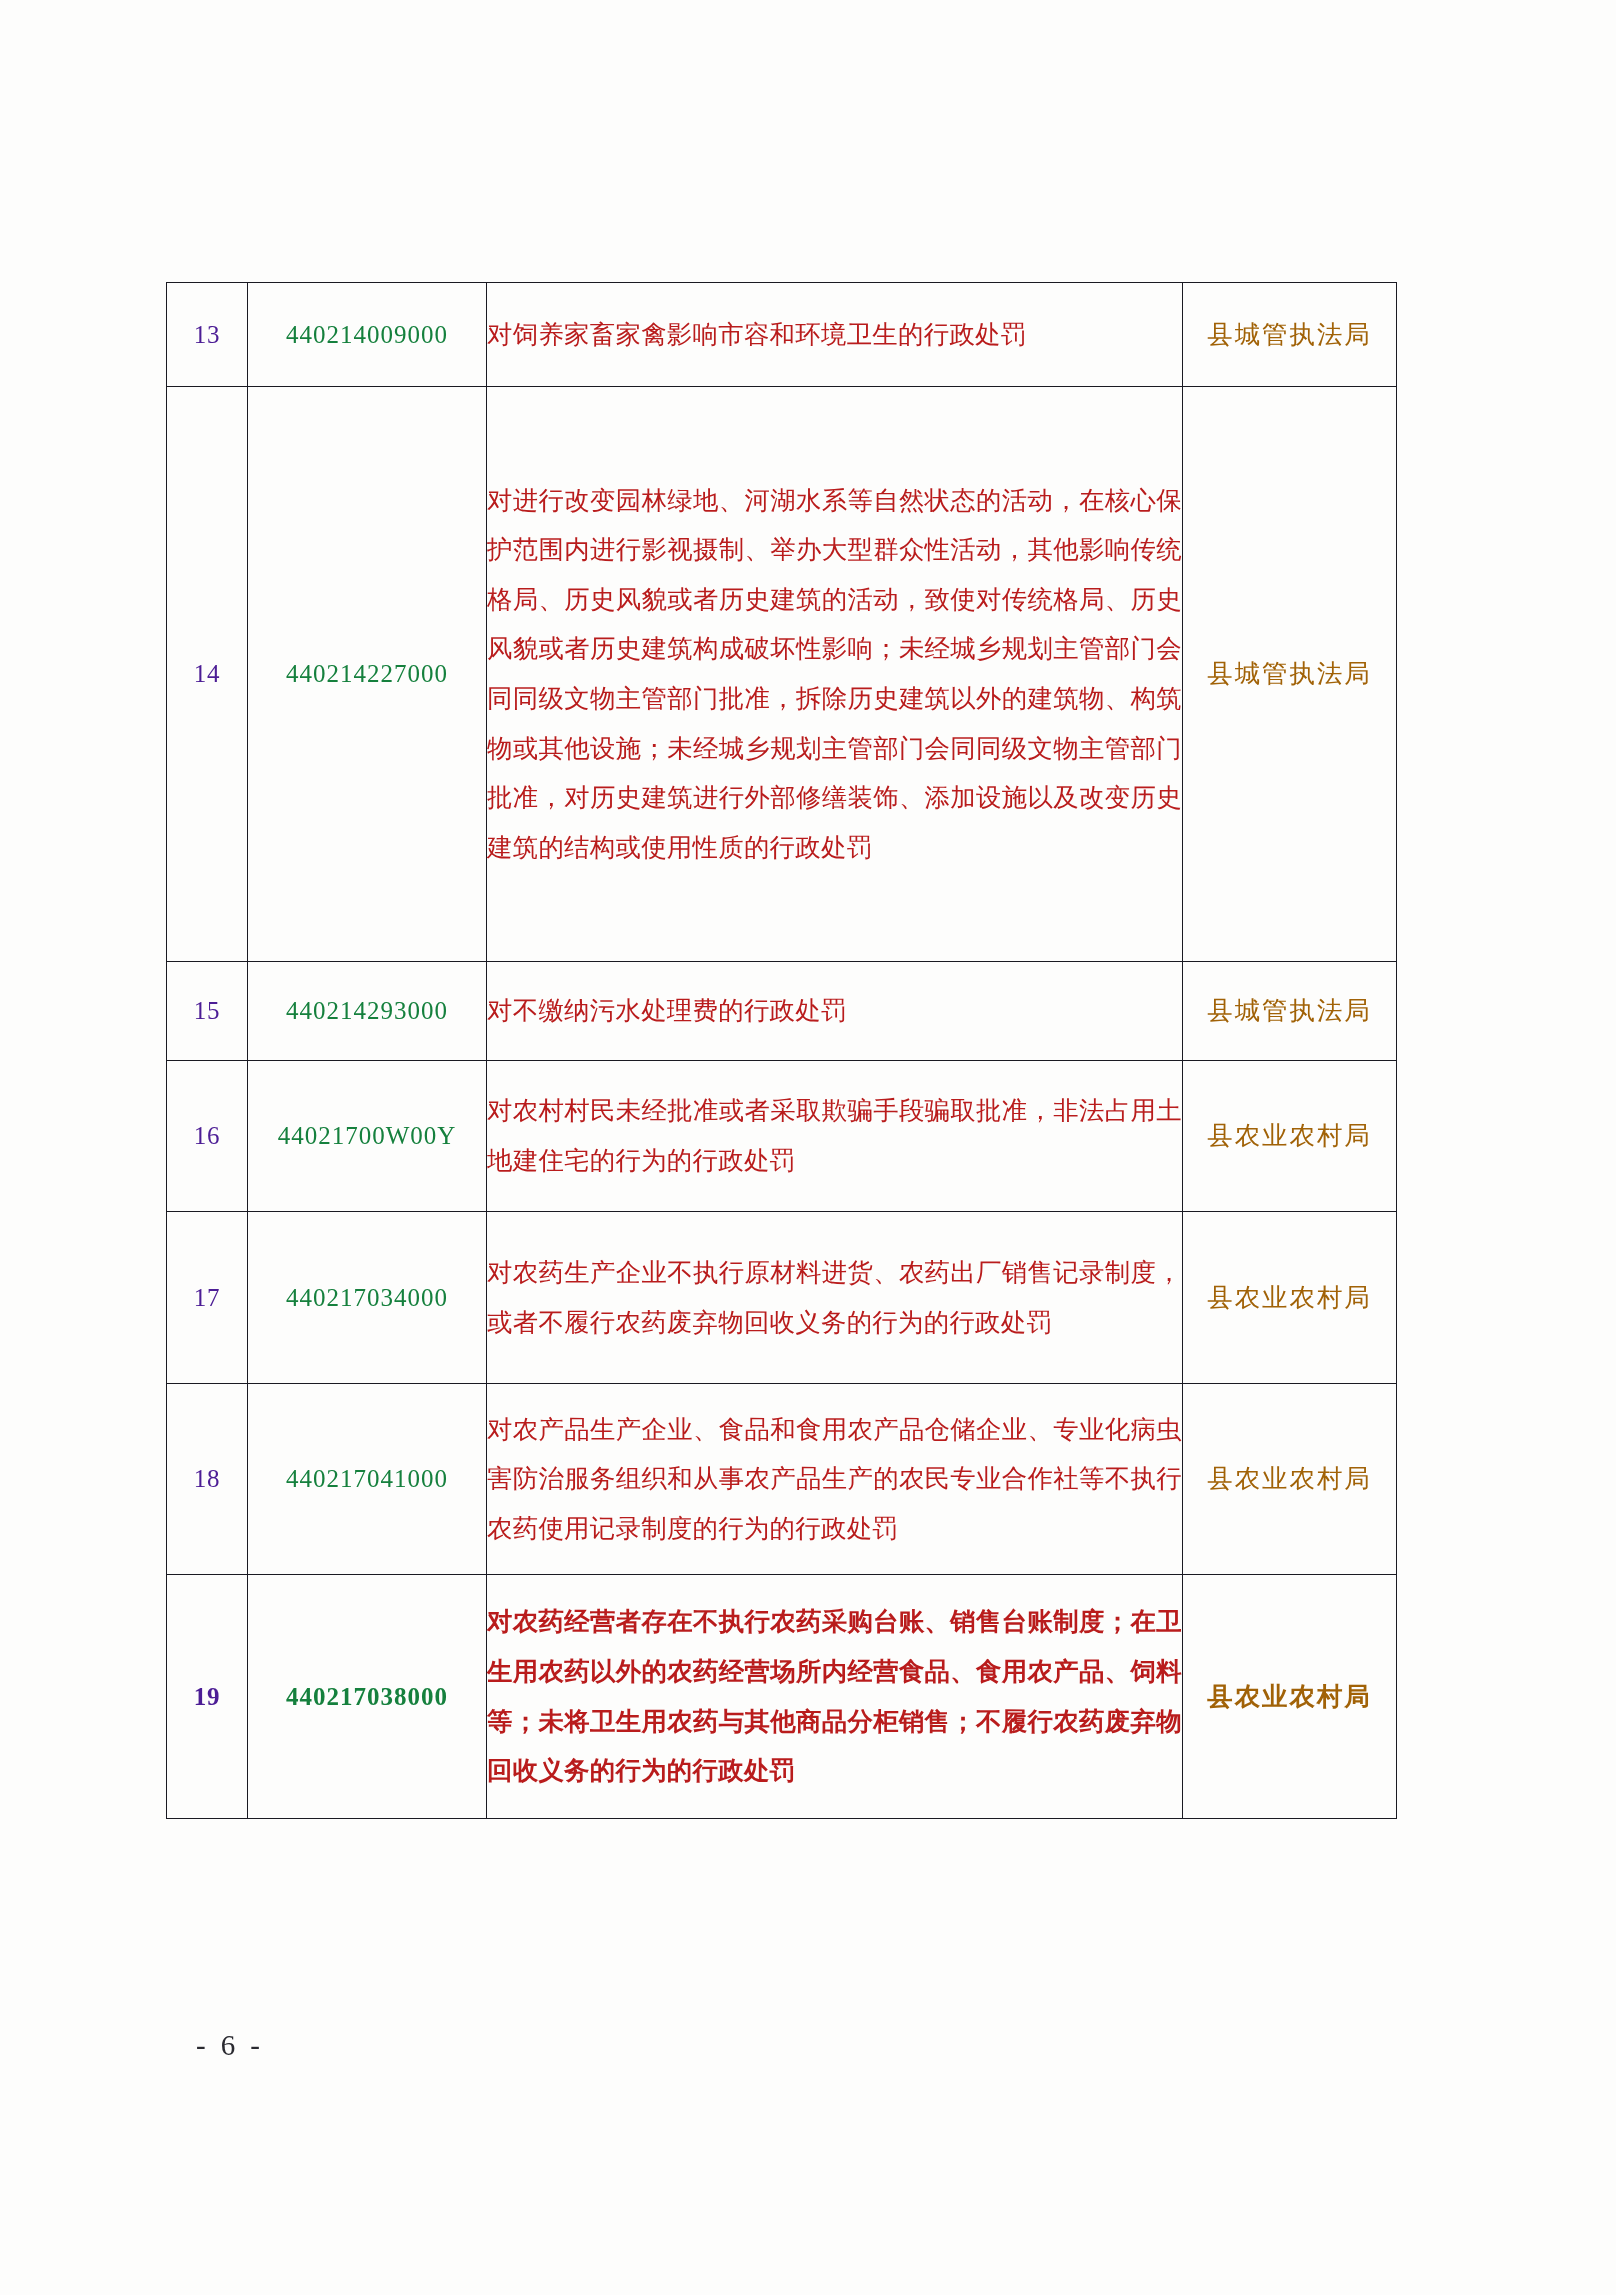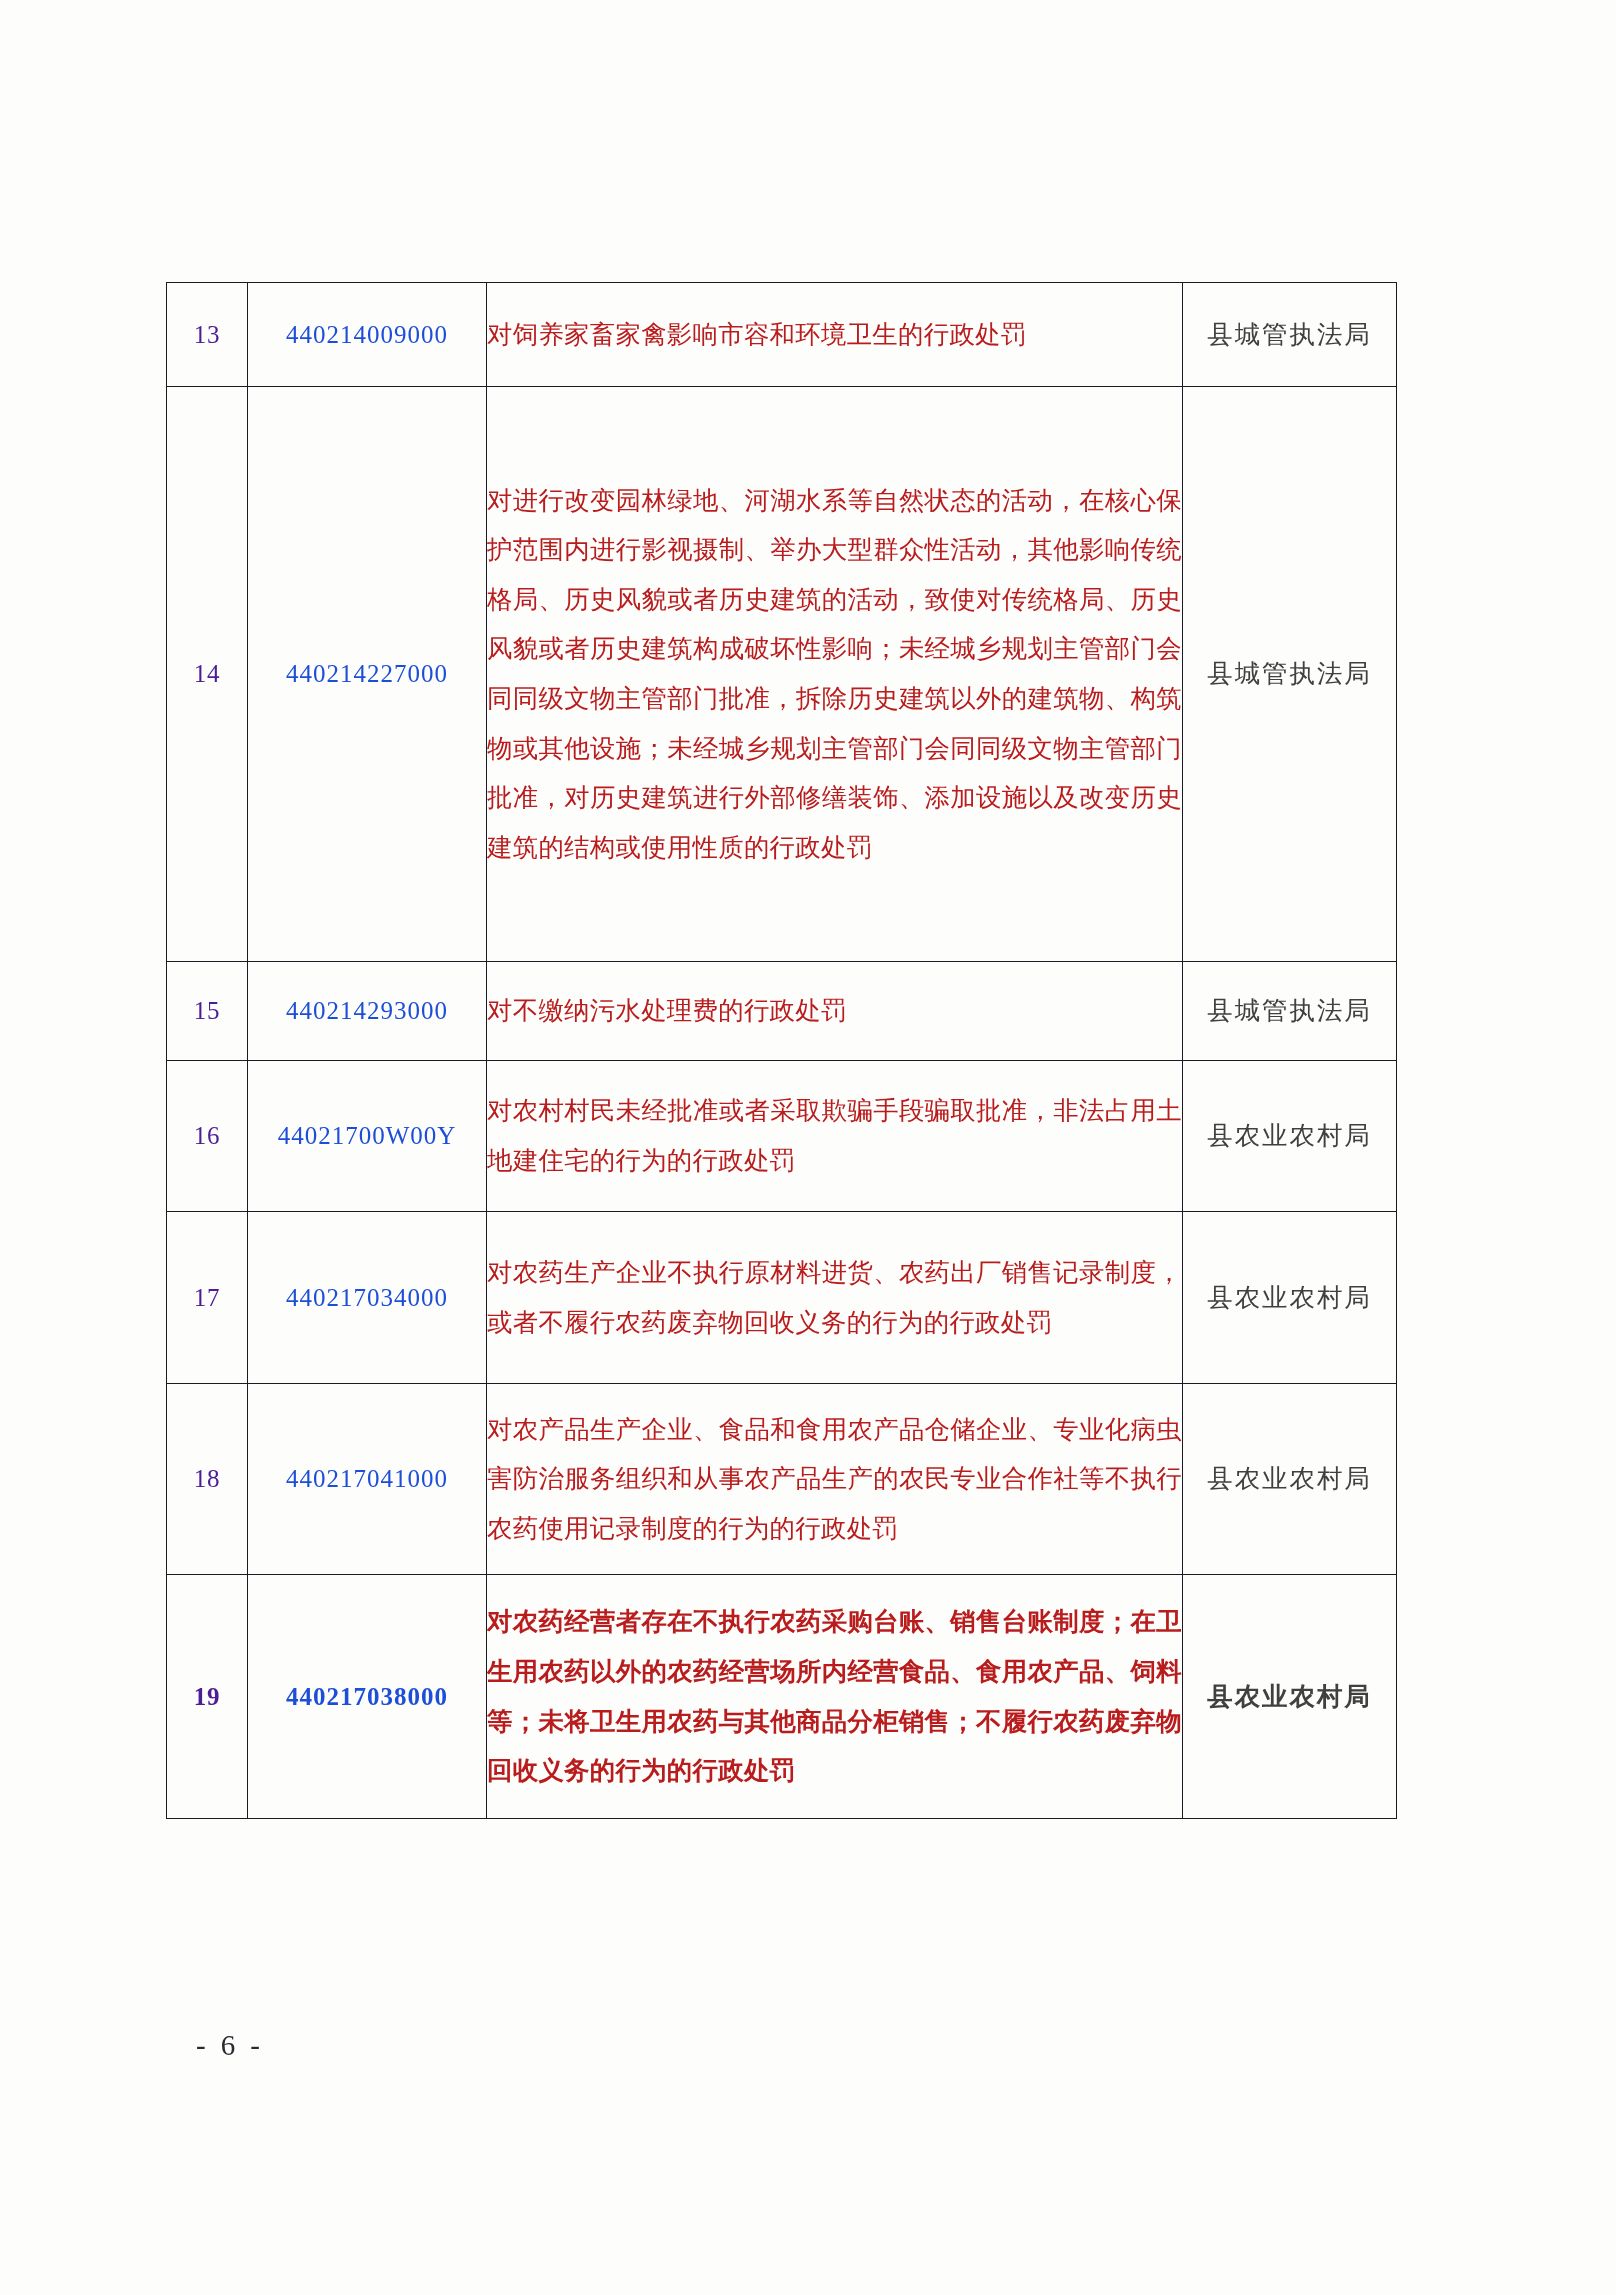--- a/index.html
+++ b/index.html
@@ -54,42 +54,42 @@
     font-family: "Liberation Serif", "DejaVu Serif", serif;
     font-size: 25px;
     color: #4c1d95;
     letter-spacing: 0.7px;
   }
 
   .cell-code {
     text-align: center;
     font-family: "Liberation Serif", "DejaVu Serif", serif;
     font-size: 25px;
-    color: #1d4ed8;
+    color: #15803d;
     letter-spacing: 1px;
     white-space: nowrap;
   }
 
   .cell-desc {
     text-align: left;
     font-family: "DejaVu Sans", "Liberation Sans", sans-serif;
     font-size: 25.4px;
     line-height: 1.95;
     color: #b91c1c;
     padding: 17px 19.6px 17px 17px;
     letter-spacing: 0.3px;
     text-align: justify;
     text-justify: inter-ideograph;
   }
 
   .cell-dept {
     text-align: center;
     font-family: "DejaVu Sans", "Liberation Sans", sans-serif;
     font-size: 25.4px;
-    color: #404040;
+    color: #a16207;
     letter-spacing: 2px;
     white-space: nowrap;
   }
 
   
   tr.r13 td { height: 103px; }
   tr.r14 td { height: 574px; }
   tr.r15 td { height: 98px; }
   tr.r16 td { height: 150px; }
   tr.r17 td { height: 171px; }

